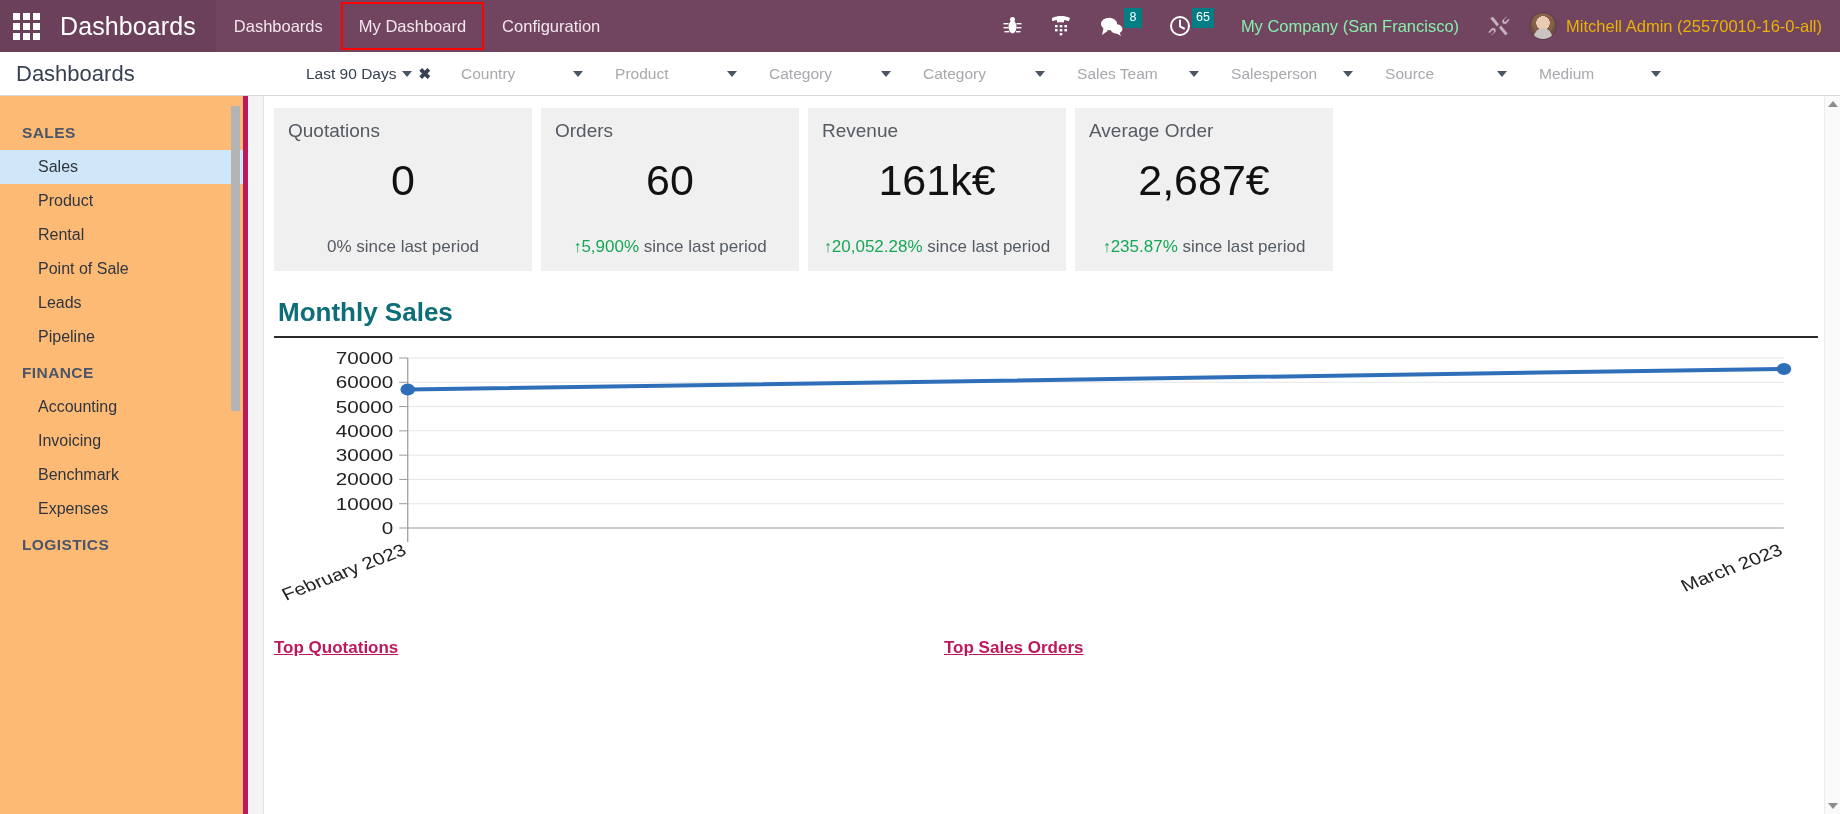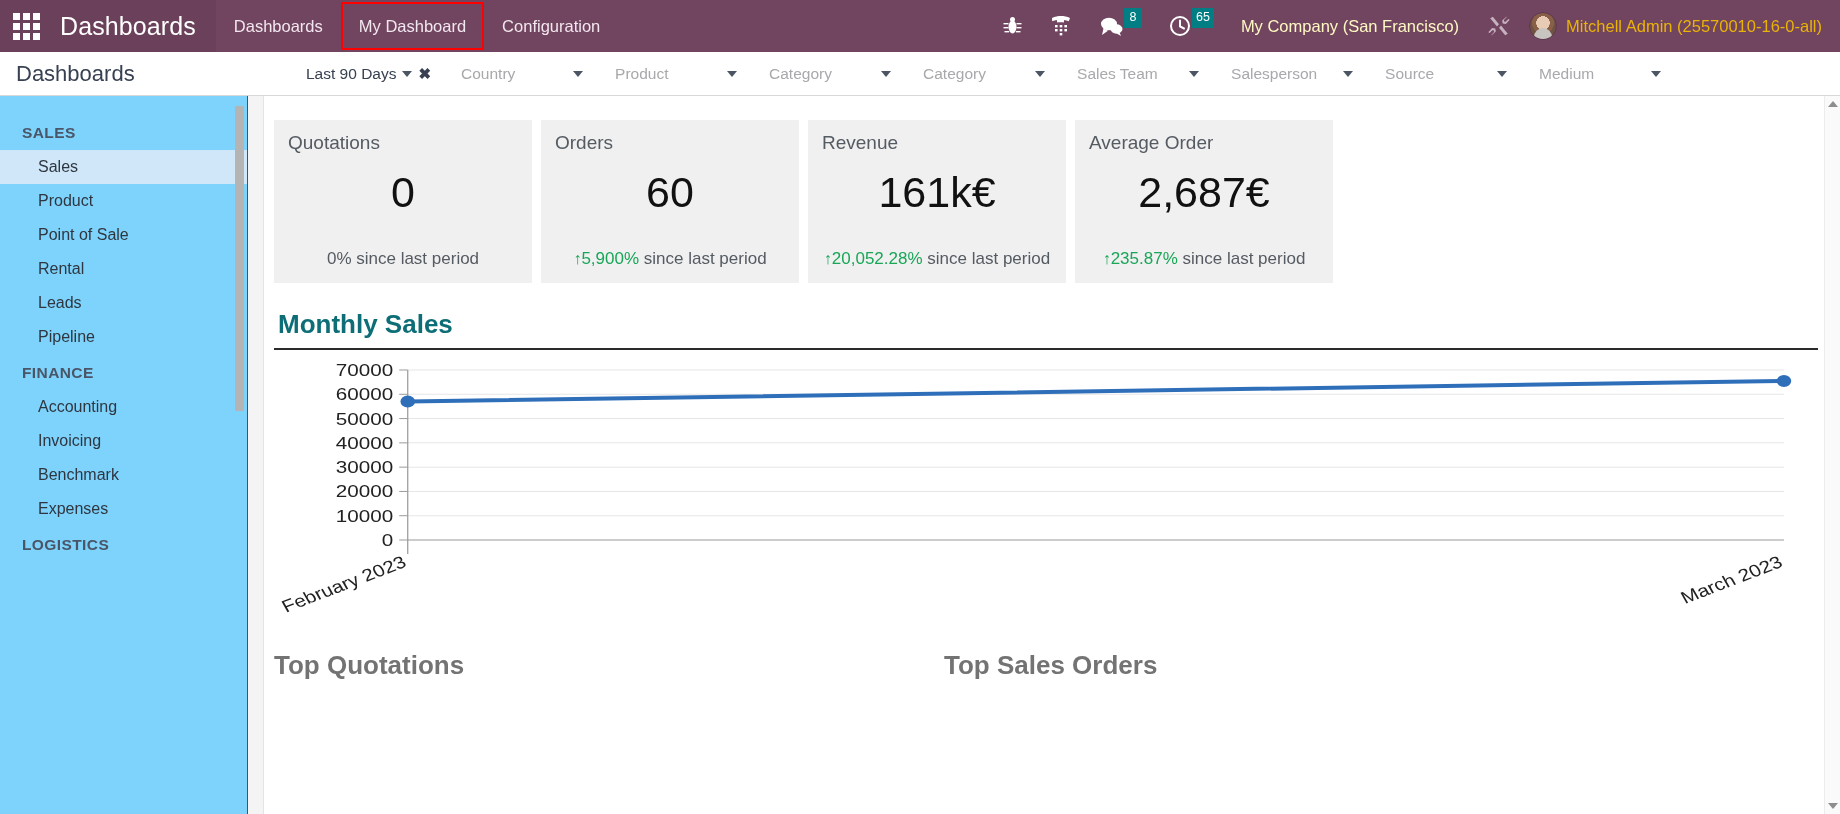--- a/index.html
+++ b/index.html
@@ -74,21 +74,21 @@
     font-size: 12.5px;
     line-height: 1;
     padding: 3px 4px 4px;
     min-width: 18px;
     text-align: center;
     position: relative;
     top: -8px;
     left: 1px;
   }
   .nav-company {
-    color: #fef9c3; font-size: 16.5px; padding: 0 14px; cursor: pointer; white-space: nowrap;
+    color: #86efac; font-size: 16.5px; padding: 0 14px; cursor: pointer; white-space: nowrap;
     display: flex; align-items: center; height: 52px;
   }
   .nav-user {
     color: #eab308; font-size: 16.5px; padding: 0 6px 0 4px; cursor: pointer;
     display: flex; align-items: center; gap: 9px; height: 64px; white-space: nowrap;
   }
   .avatar {
     width: 28px; height: 28px; border-radius: 50%;
     background: radial-gradient(circle at 50% 38%, #e8cbb4 0 32%, #8a5f48 33% 52%, #6e5243 53% 100%);
     border: 1px solid #5d3950;
@@ -150,22 +150,22 @@
   .filter-select .caret { border-top-color: #4b5563; }
 
   
   .body {
     display: flex;
     height: calc(814px - 52px - 44px);
   }
   .sidebar {
     width: 248px;
     flex: none;
-    background: #7dd3fc;
-    border-right: 1px solid #be185d;
+    background: #fdba74;
+    border-right: 5px solid #be185d;
     padding-top: 18px;
     overflow: hidden;
     position: relative;
   }
   .side-group {
     font-size: 15.5px;
     font-weight: bold;
     color: #4a5568;
     letter-spacing: .4px;
     padding: 10px 0 8px 22px;
@@ -214,21 +214,20 @@
   
   .kpi-row { display: flex; gap: 9px; margin-top: 2px; }
   .kpi-card {
     background: #f0f0f0;
     flex: 1;
     max-width: 258px;
     padding: 12px 14px 14px;
     min-height: 163px;
     display: flex; flex-direction: column;
     cursor: pointer;
-    margin-top: 12px;
   }
   .kpi-title { font-size: 19px; color: #555b62; }
   .kpi-value {
     font-size: 43px; color: #111; text-align: center;
     margin-top: 16px; line-height: 1.05; font-weight: 400;
   }
   .kpi-delta {
     margin-top: auto;
     font-size: 17px; color: #555b62;
     text-align: center;
@@ -246,21 +245,21 @@
     margin: 26px 0 8px 4px;
   }
   .section-rule { border-top: 2px solid #2b2b2b; margin-bottom: 6px; }
 
   .chart-wrap { position: relative; height: 268px; }
   .chart-svg { display: block; width: 100%; height: 268px; }
 
   .bottom-titles {
     display: flex; margin-top: 26px;
   }
-  .bottom-titles .bt { color: #737373; font-size: 26px; font-weight: bold; }
+  .bottom-titles .bt { color: #be185d; font-size: 17px; font-weight: bold; text-decoration: underline; }
   .bt-left { width: 670px; flex: none; }
 </style>
 </head>
 <body>
 
 <div class="navbar">
   <div class="nav-apps">
     <span class="grid-icon">
       <i></i>
         <i></i>
@@ -381,22 +380,22 @@
     </div>
   </div>
 </div>
 
 <div class="body">
 
   <div class="sidebar">
     <div class="side-group">SALES</div>
     <div class="side-item active">Sales</div>
     <div class="side-item">Product</div>
+    <div class="side-item">Rental</div>
     <div class="side-item">Point of Sale</div>
-    <div class="side-item">Rental</div>
 
     <div class="side-item">Leads</div>
     <div class="side-item">Pipeline</div>
 
     <div class="side-group">FINANCE</div>
     <div class="side-item">Accounting</div>
     <div class="side-item">Invoicing</div>
     <div class="side-item">Benchmark</div>
     <div class="side-item">Expenses</div>
 

